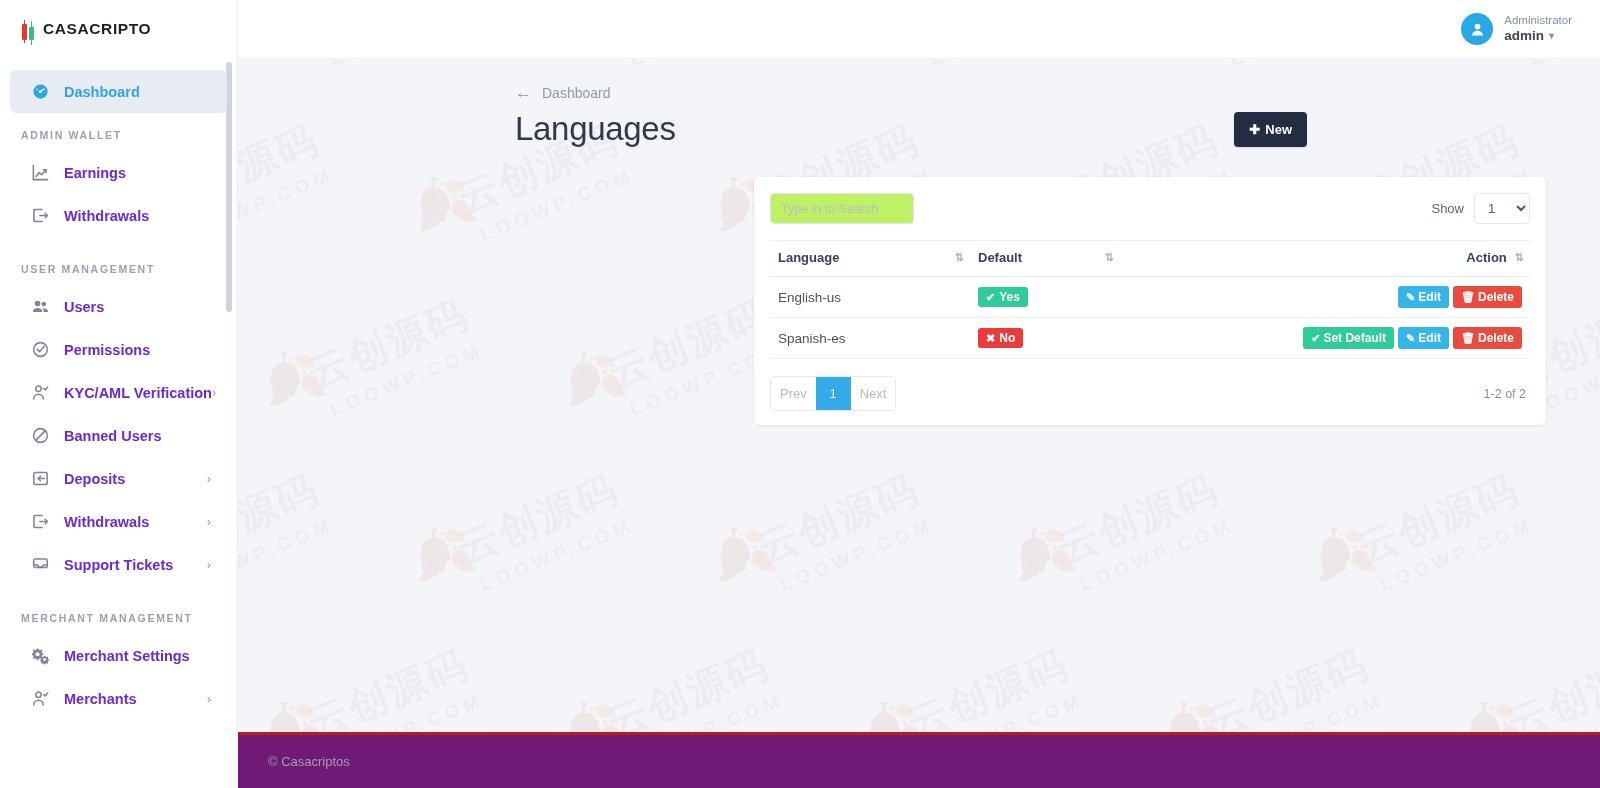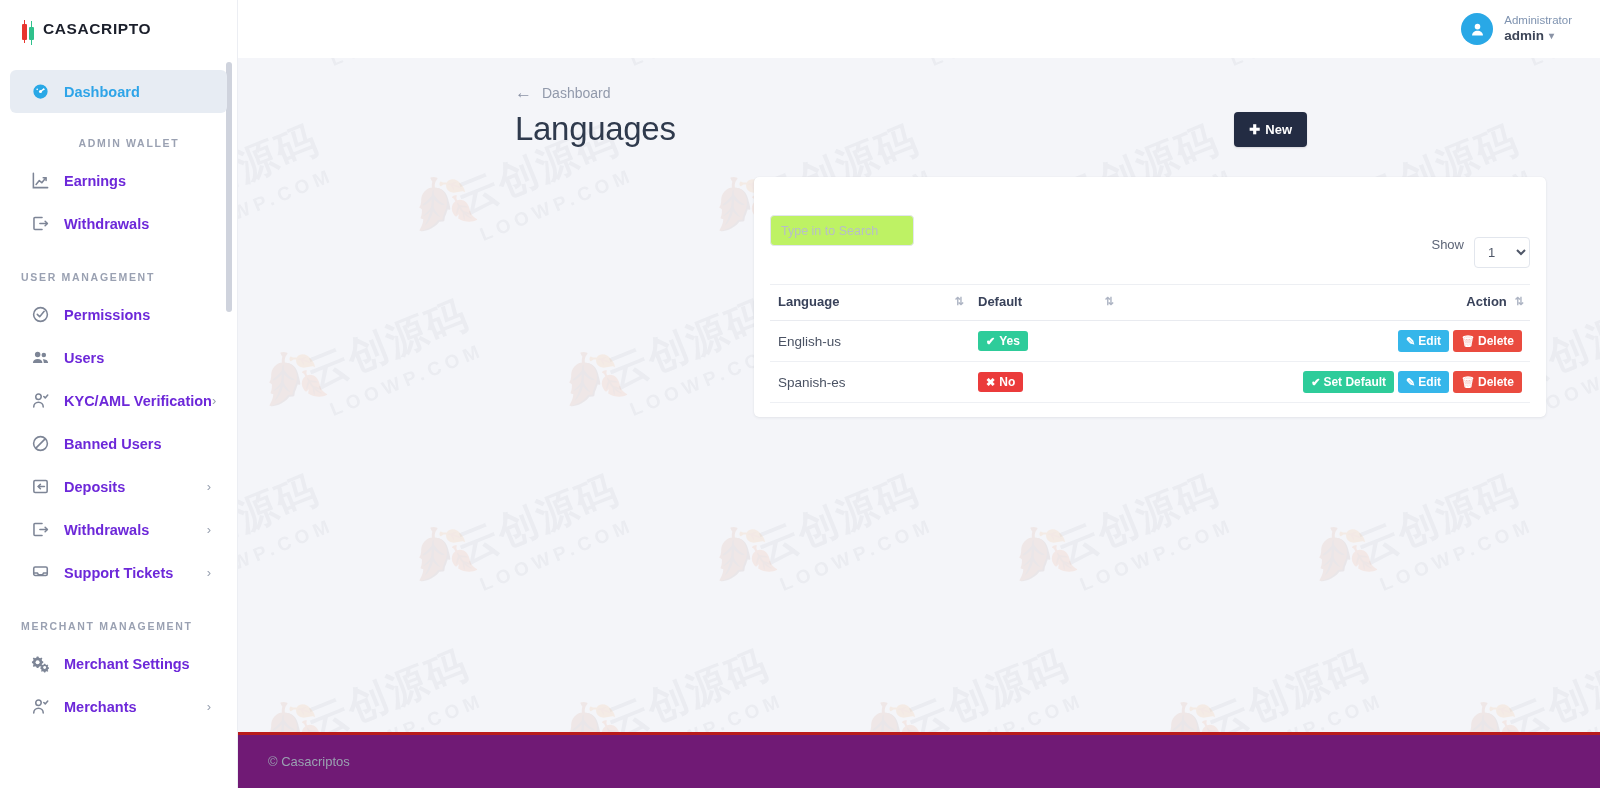--- a/index.html
+++ b/index.html
@@ -111,21 +111,21 @@
 
   .nav-section {
     font-size: 10.5px;
     font-weight: 700;
     letter-spacing: 1.7px;
     color: #9aa1b2;
     text-transform: uppercase;
     padding: 0 0 0 21px;
     margin: 26px 0 10px 0;
   }
-  .nav-section.first { margin-top: 24px; text-align: center; }
+  .nav-section.first { margin-top: 16px; }
 
   .nav-item {
     display: flex;
     align-items: center;
     height: 43px;
     padding: 0 16px 0 21px;
     margin: 0 10px;
     border-radius: 6px;
     cursor: pointer;
     color: #5c6478;
@@ -259,21 +259,21 @@
     border: 1px solid #e2e6ed;
     border-radius: 4px;
     padding: 0 10px;
     font-size: 12.5px;
     color: #606878;
     font-family: "Liberation Sans", sans-serif;
     background: #bef264;
     outline: none;
   }
   .search-input::placeholder { color: #b7bdc9; }
-  .show-box { display: flex; gap: 10px; margin-top: 44px; }
+  .show-box { display: flex; align-items: center; gap: 10px; }
   .show-label { font-size: 13px; color: #5d6577; }
   .show-select {
     width: 56px;
     height: 31px;
     border: 1px solid #e2e6ed;
     border-radius: 4px;
     background: #fff;
     font-size: 13px;
     color: #4f5768;
     padding: 0 18px 0 9px;
@@ -438,38 +438,38 @@
               <path d="M11.9 6.1L13.8 8l-1.9 1.9" stroke-linecap="round" stroke-linejoin="round"></path>
             </svg>
         </span>
         <span class="nav-label">Withdrawals</span>
       </div>
 
       <div class="nav-section">USER MANAGEMENT</div>
 
       <div class="nav-item">
         <span class="nav-ico">
-          <svg width="19" height="19" viewBox="0 0 16 16" fill="none" stroke="currentColor" stroke-width="1.3">
-              <circle cx="8" cy="8" r="5.8"></circle>
-              <path d="M5.3 7.9l2 2 3.8-4.6" stroke-linecap="round" stroke-linejoin="round"></path>
-            </svg>
-        </span>
-        <span class="nav-label">Permissions</span>
-      </div>
-
-      <div class="nav-item">
-        <span class="nav-ico">
           <svg width="19" height="19" viewBox="0 0 16 16" fill="currentColor">
               <circle cx="5.6" cy="5.5" r="2.3"></circle>
               <circle cx="10.8" cy="5.9" r="1.9"></circle>
               <path d="M1.6 12.6c0-2.1 1.8-3.3 4-3.3s4 1.2 4 3.3z"></path>
               <path d="M10 9.5c2 0 4.4.9 4.4 3.1h-3.6c0-1.2-.4-2.2-.8-3.1z"></path>
             </svg>
         </span>
         <span class="nav-label">Users</span>
+      </div>
+
+      <div class="nav-item">
+        <span class="nav-ico">
+          <svg width="19" height="19" viewBox="0 0 16 16" fill="none" stroke="currentColor" stroke-width="1.3">
+              <circle cx="8" cy="8" r="5.8"></circle>
+              <path d="M5.3 7.9l2 2 3.8-4.6" stroke-linecap="round" stroke-linejoin="round"></path>
+            </svg>
+        </span>
+        <span class="nav-label">Permissions</span>
       </div>
 
       <div class="nav-item">
         <span class="nav-ico">
           <svg width="19" height="19" viewBox="0 0 16 16" fill="none" stroke="currentColor" stroke-width="1.3">
               <circle cx="6.3" cy="4.9" r="2.3"></circle>
               <path d="M2.3 13.4c0-2.4 1.8-4 4-4s4 1.6 4 4" stroke-linecap="round"></path>
               <path d="M10.8 4.6l1.2 1.2 2.1-2.4" stroke-linecap="round" stroke-linejoin="round"></path>
             </svg>
         </span>
@@ -668,20 +668,28 @@
                     <span class="gly">🗑</span>
                     <span>Delete</span>
                   </button>
                 </span>
               </td>
             </tr>
 
           </tbody>
         </table>
 
+        <div class="card-foot">
+          <div class="pager">
+            <span class="pg">Prev</span>
+            <span class="pg active">1</span>
+            <span class="pg">Next</span>
+          </div>
+          <div class="range-text">1-2 of 2</div>
+        </div>
 
       </section>
     </div>
 
     <footer class="footer">
       <span class="footer-text">© Casacriptos</span>
     </footer>
   </div>
 
   <div class="watermark-layer" id="wm-layer">

